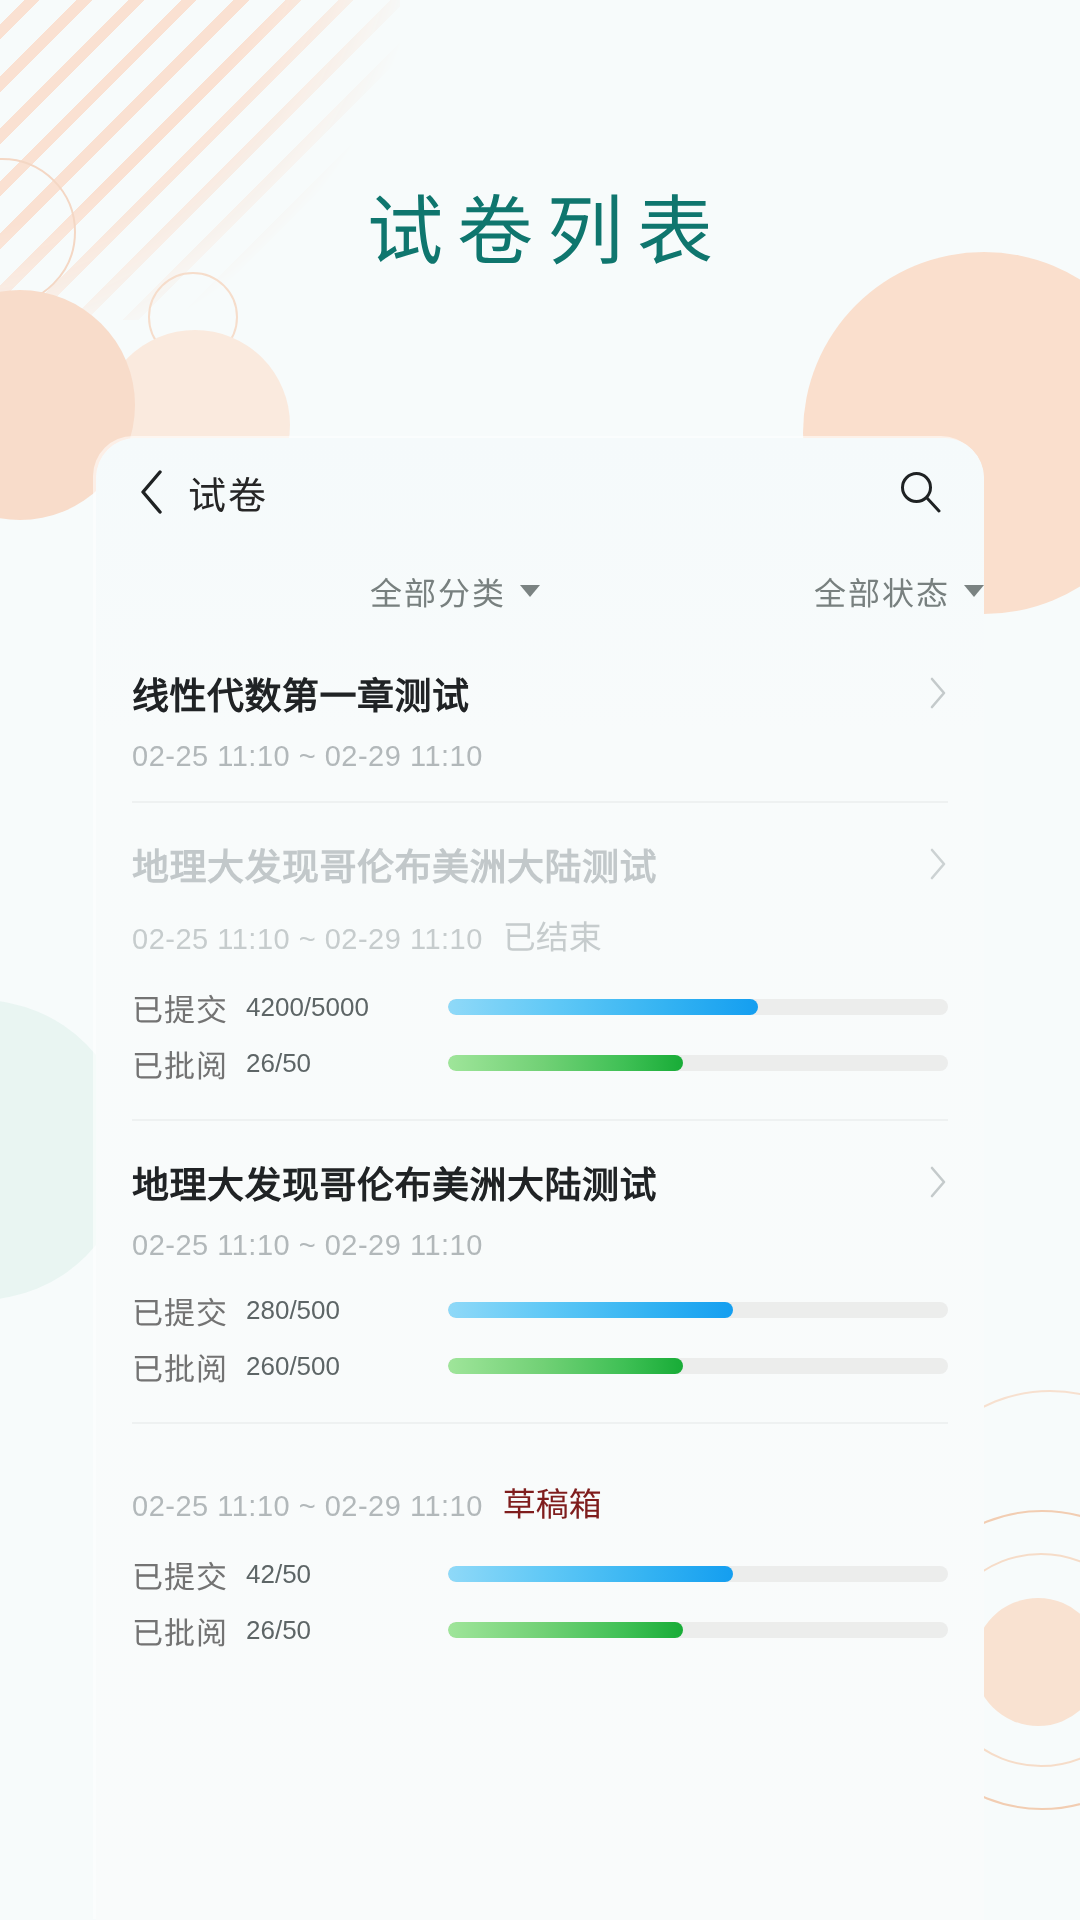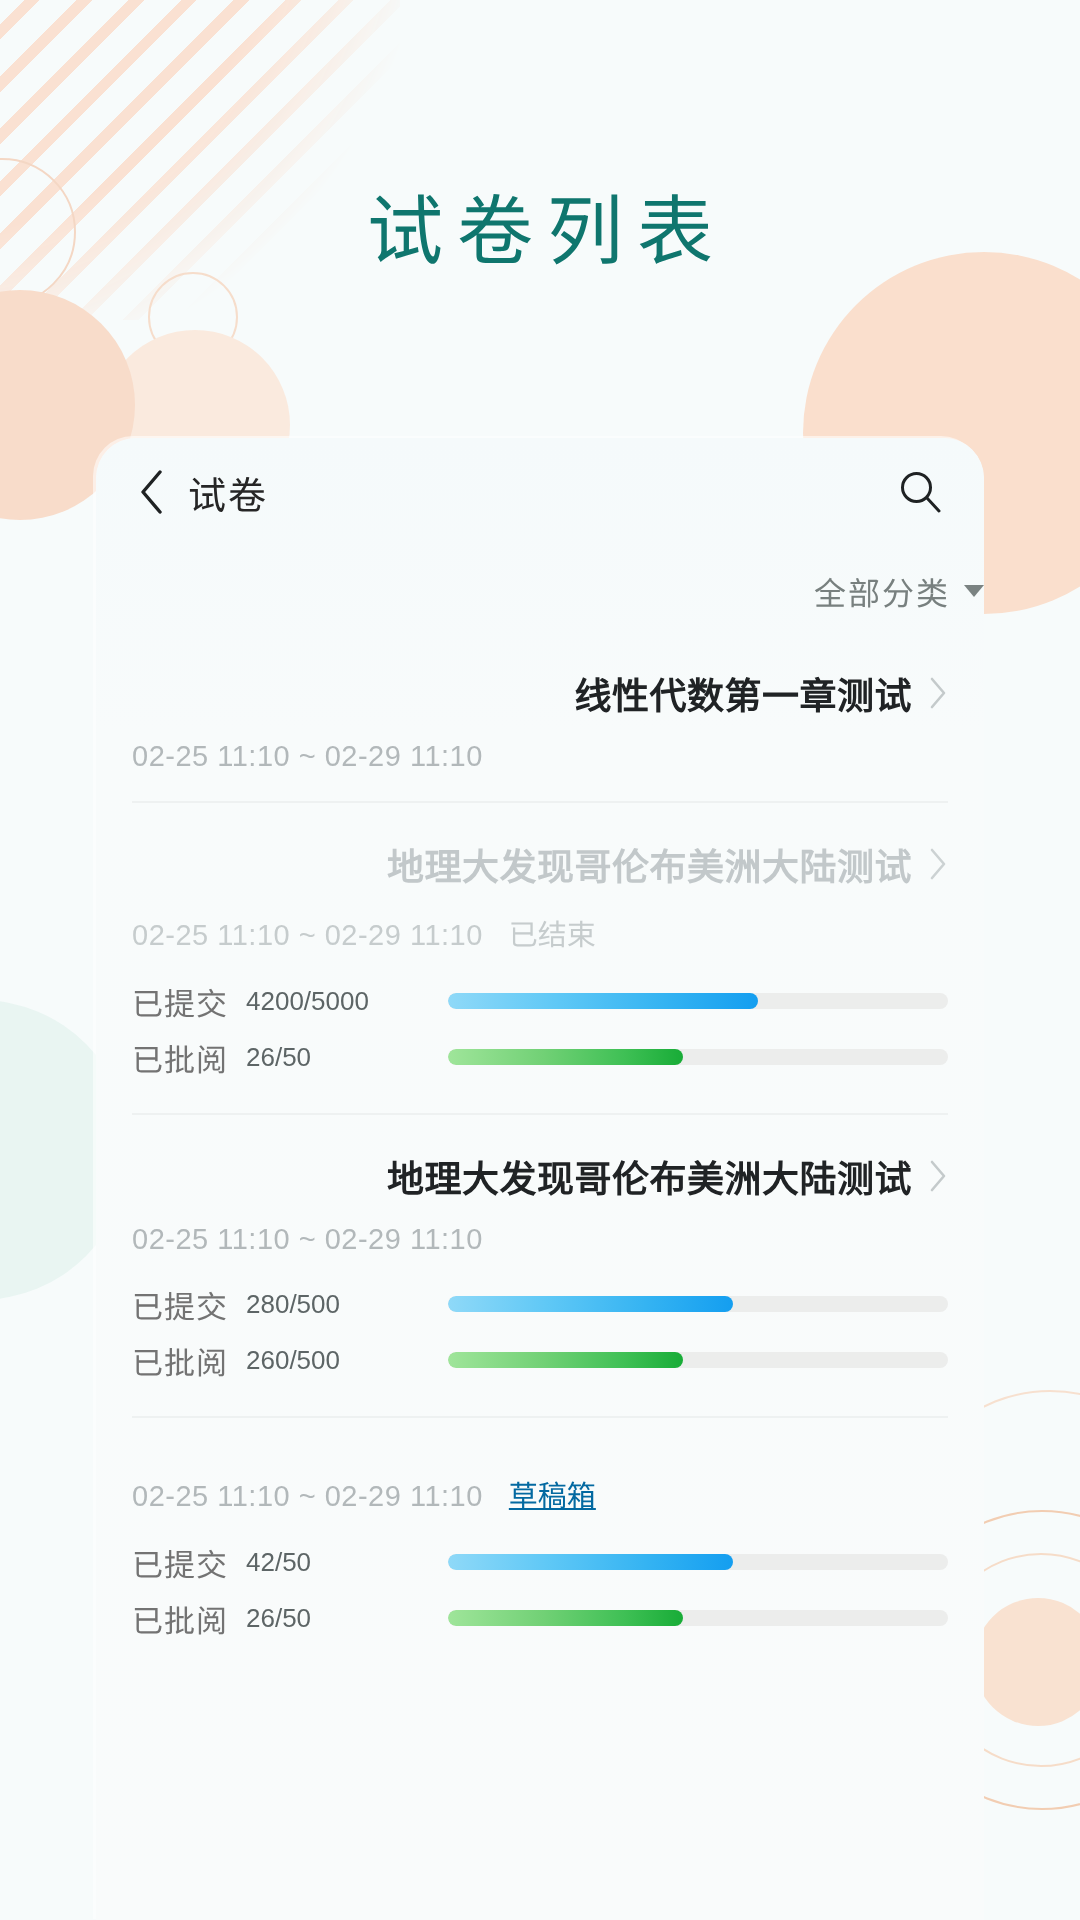--- a/index.html
+++ b/index.html
@@ -247,21 +247,20 @@
     width: 0;
     height: 0;
     border-left: 10px solid transparent;
     border-right: 10px solid transparent;
     border-top: 12px solid #7b8382;
   }
 
   
   .paper-list {
     padding: 0 36px 0 36px;
-    text-align: right;
   }
   .paper-item {
     padding: 34px 0 28px 0;
     border-bottom: 2px solid #eef1f1;
   }
   .paper-item:last-child { border-bottom: none; }
 
   .item-head {
     display: flex;
     align-items: center;
@@ -287,25 +286,25 @@
     margin-top: 20px;
     display: flex;
     align-items: baseline;
   }
   .item-date {
     font-size: 29px;
     color: #b2b8ba;
     letter-spacing: 0.5px;
   }
   .item-status {
-    margin-left: 26px;
-    font-size: 29px;
+    margin-left: 20px;
+    font-size: 33px;
     color: #b2b8ba;
   }
-  .item-status.draft { color: #0369a1; text-decoration: underline; }
+  .item-status.draft { color: #7f1d1d; }
 
   
   .paper-item.dimmed .item-title { color: #c2c8ca; font-weight: 600; }
   .paper-item.dimmed .item-date { color: #c6cccd; }
   .paper-item.dimmed .item-status { color: #c6cccd; }
 
   
   .prog-rows { margin-top: 20px; }
   .prog-row {
     display: flex;
@@ -383,20 +382,24 @@
           <path d="M31 30 L43 43" stroke="#1f2223" stroke-width="3" stroke-linecap="round"></path>
         </svg>
       </div>
     </div>
 
     <div class="filter-row">
       <div class="filter-cell">
         <span class="filter-label">全部分类</span>
         <span class="caret"></span>
       </div>
+      <div class="filter-cell">
+        <span class="filter-label">全部状态</span>
+        <span class="caret"></span>
+      </div>
     </div>
 
     <div class="paper-list">
 
       <div class="paper-item">
         <div class="item-head">
           <div class="item-title">线性代数第一章测试</div>
           <div class="item-chevron">
             <svg width="20" height="34" viewBox="0 0 20 34" fill="none" aria-hidden="true">
               <path d="M4 3 L16 17 L4 31" stroke="#c4cacb" stroke-width="2.6" stroke-linecap="round" stroke-linejoin="round"></path>

